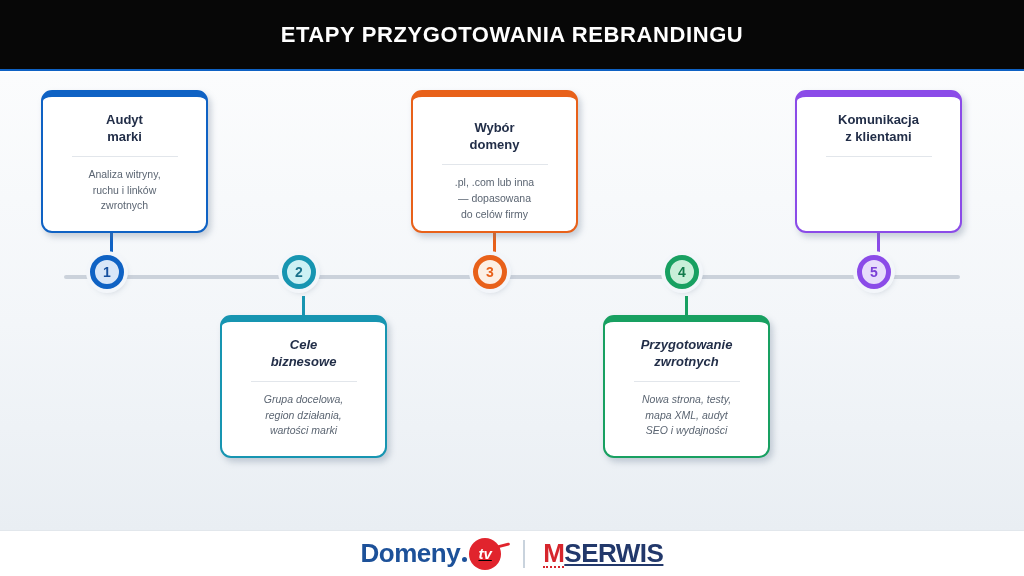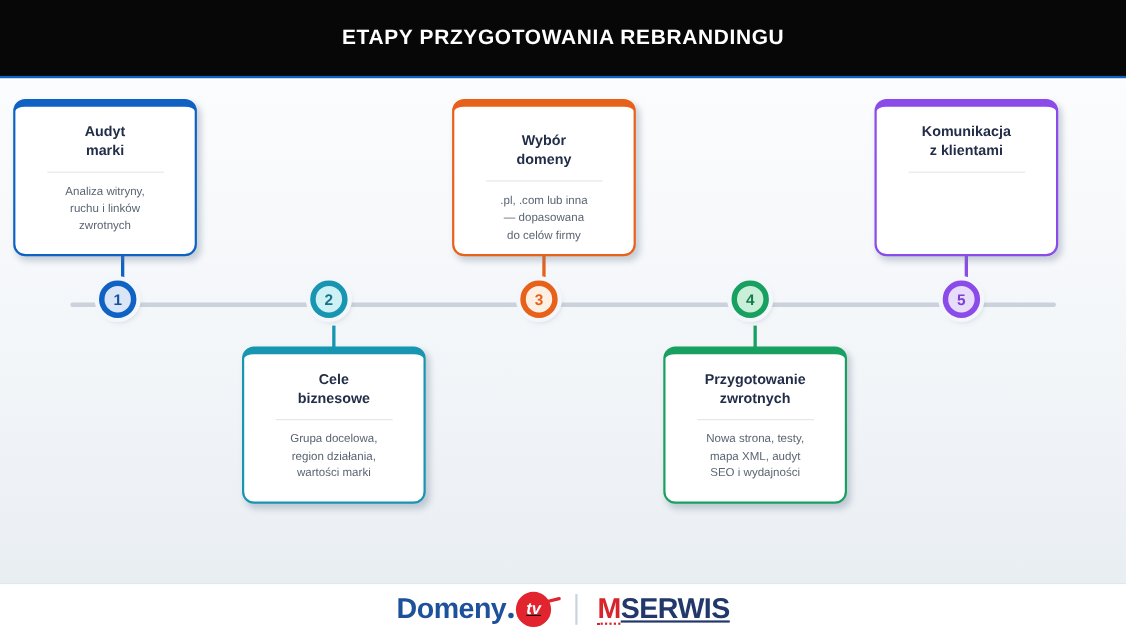--- a/index.html
+++ b/index.html
@@ -24,21 +24,21 @@
     background: #070707;
     border-bottom: 2px solid #0F62C4;
     display: flex;
     flex-direction: column;
     align-items: center;
     justify-content: center;
     gap: 9px;
   }
   .header-title {
     color: #FFFFFF;
-    font-size: 19px;
+    font-size: 22px;
     font-weight: bold;
     letter-spacing: 0.6px;
   }
   .header-subtitle {
     color: #E3E8EE;
     font-size: 11px;
     letter-spacing: 0.3px;
   }
 
   
@@ -105,22 +105,22 @@
     border-top: 7px solid var(--accent);
     border-radius: 11px;
     box-shadow: 3px 4px 6px rgba(110,125,150,0.35);
     display: flex;
     flex-direction: column;
     align-items: center;
     padding-top: 15px;
     z-index: 4;
   }
   .card.above { top: 17px;  }  
-  .card.below { top: 242px; }  
-  .p1 { left: 12px; }
+  .card.below { top: 242px; font-style: italic; }  
+  .p1 { left: 41px; }
   .p2 { left: 220px; }
   .p3 { left: 411px; justify-content: center; }
   .p4 { left: 603px; }
   .p5 { left: 795px; }
 
   .card-title {
     font-size: 13px;
     font-weight: bold;
     color: #222E48;
     text-align: center;

